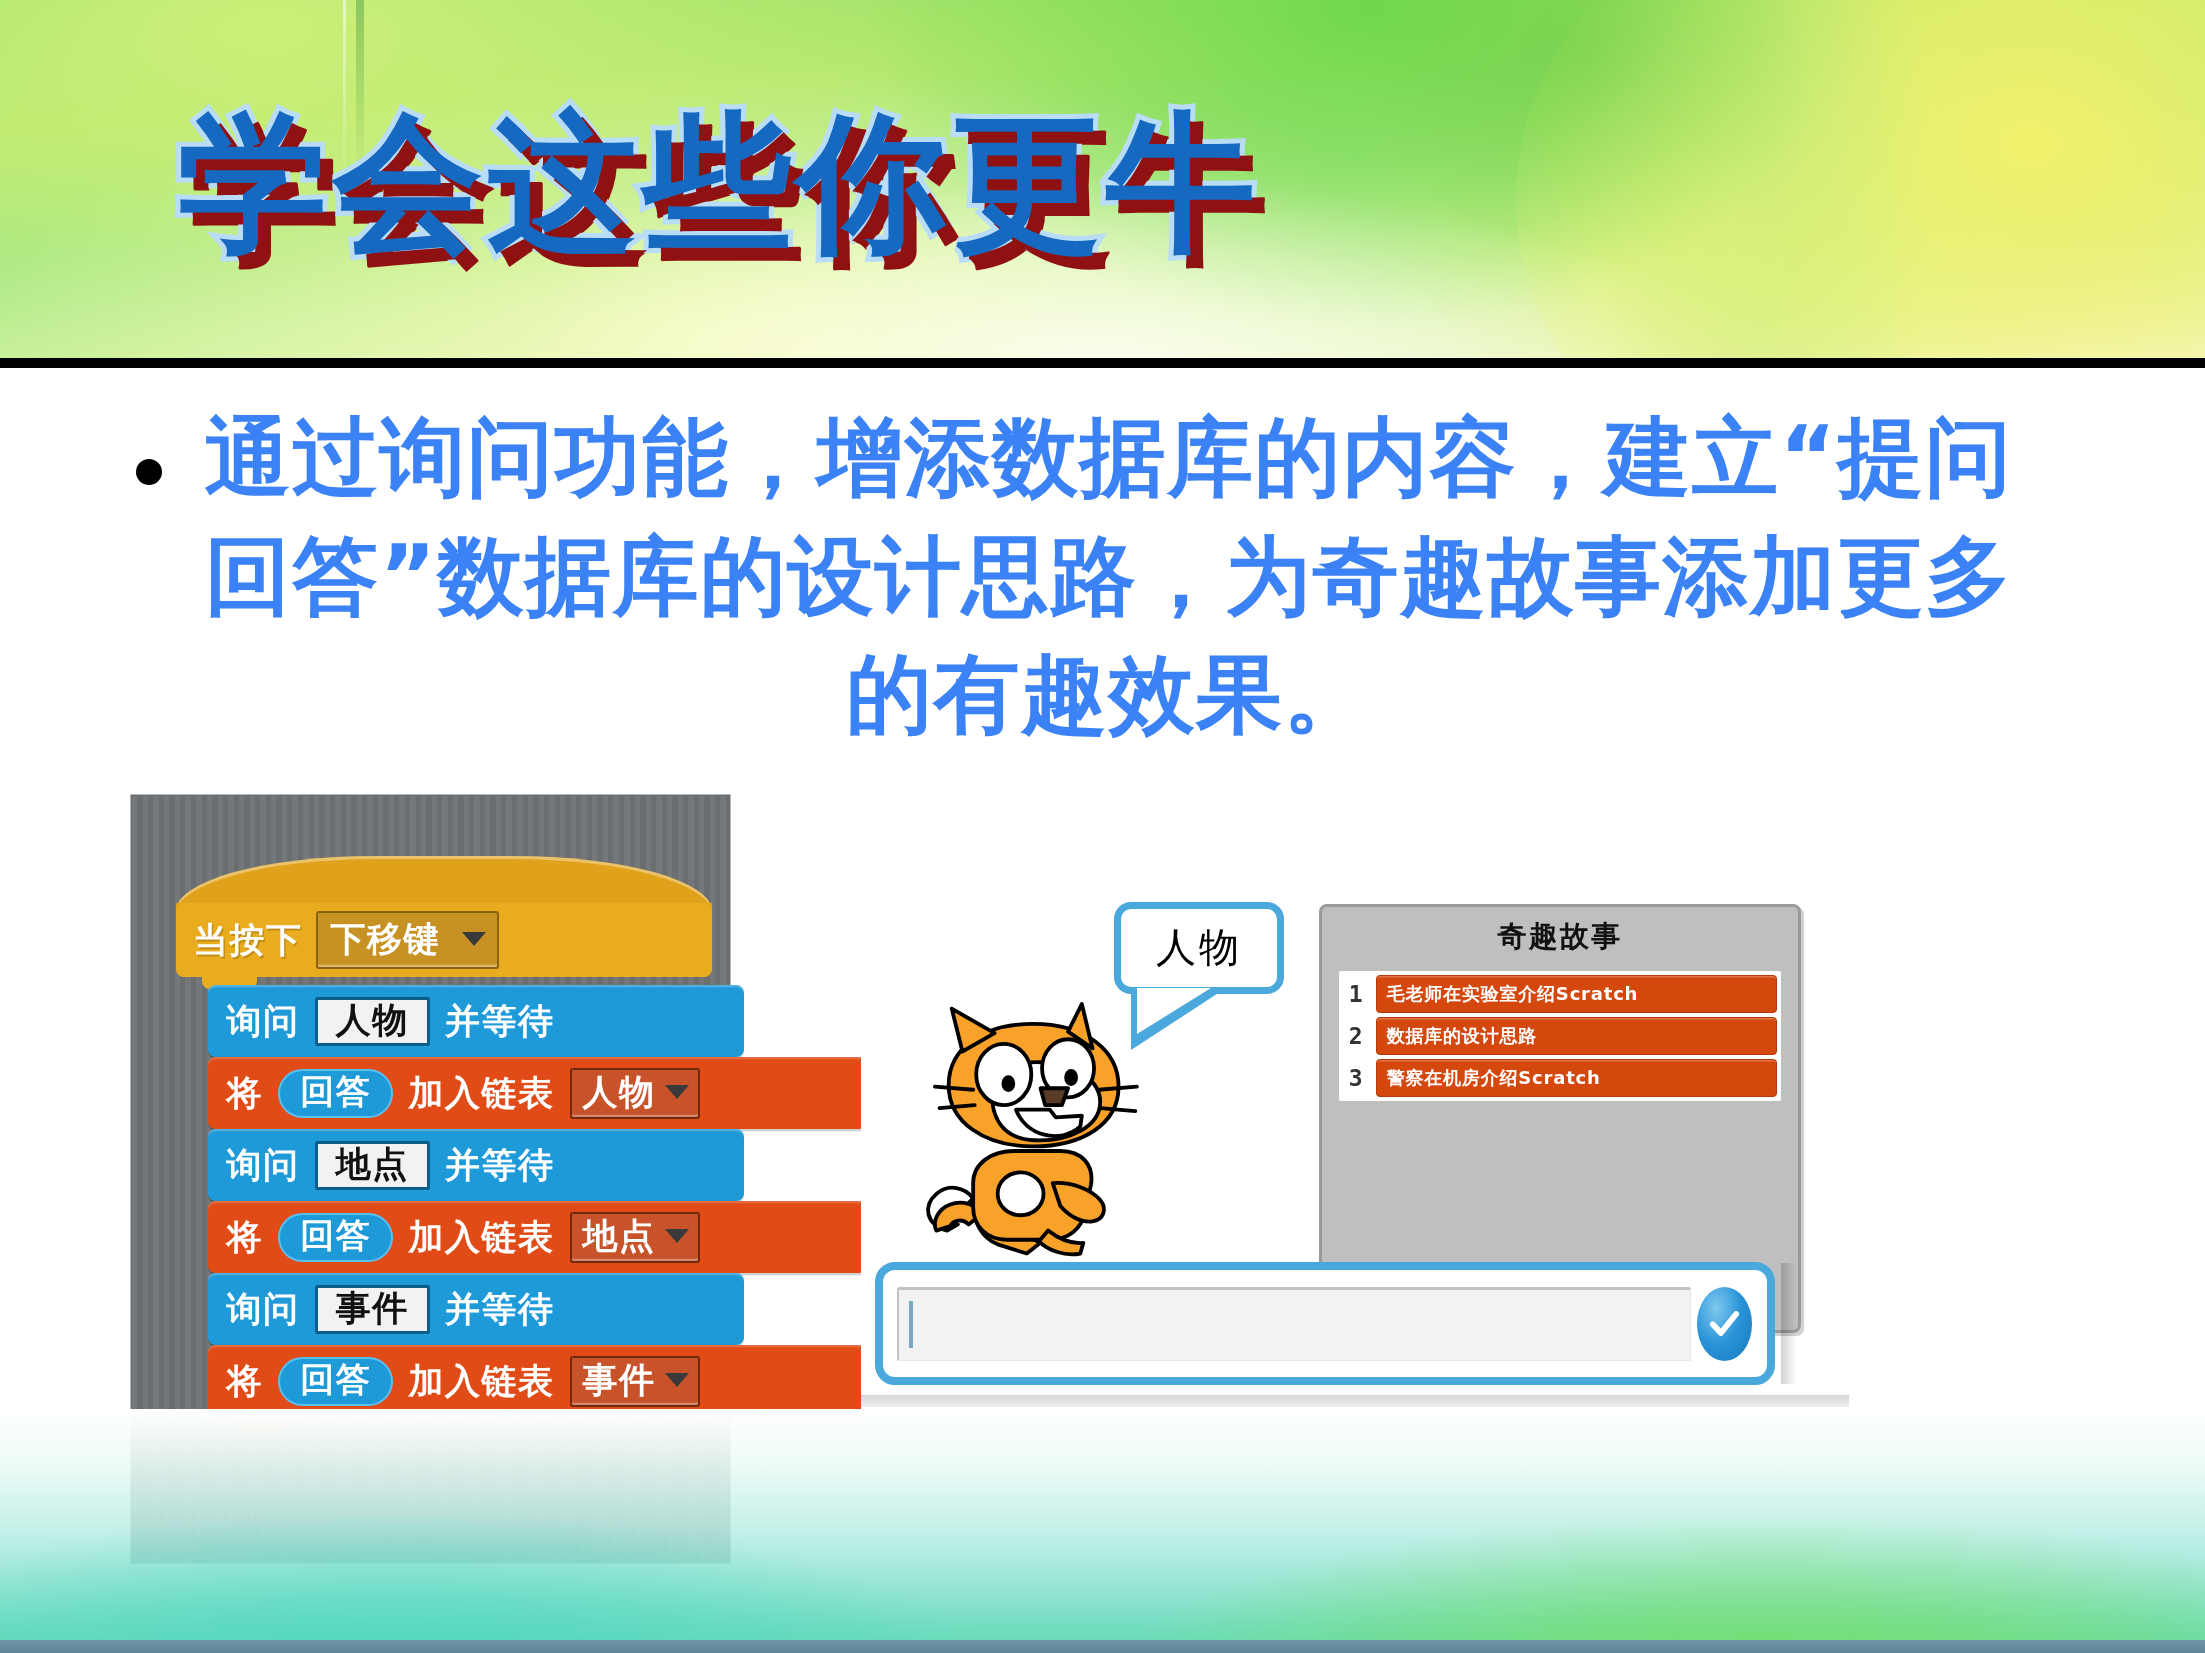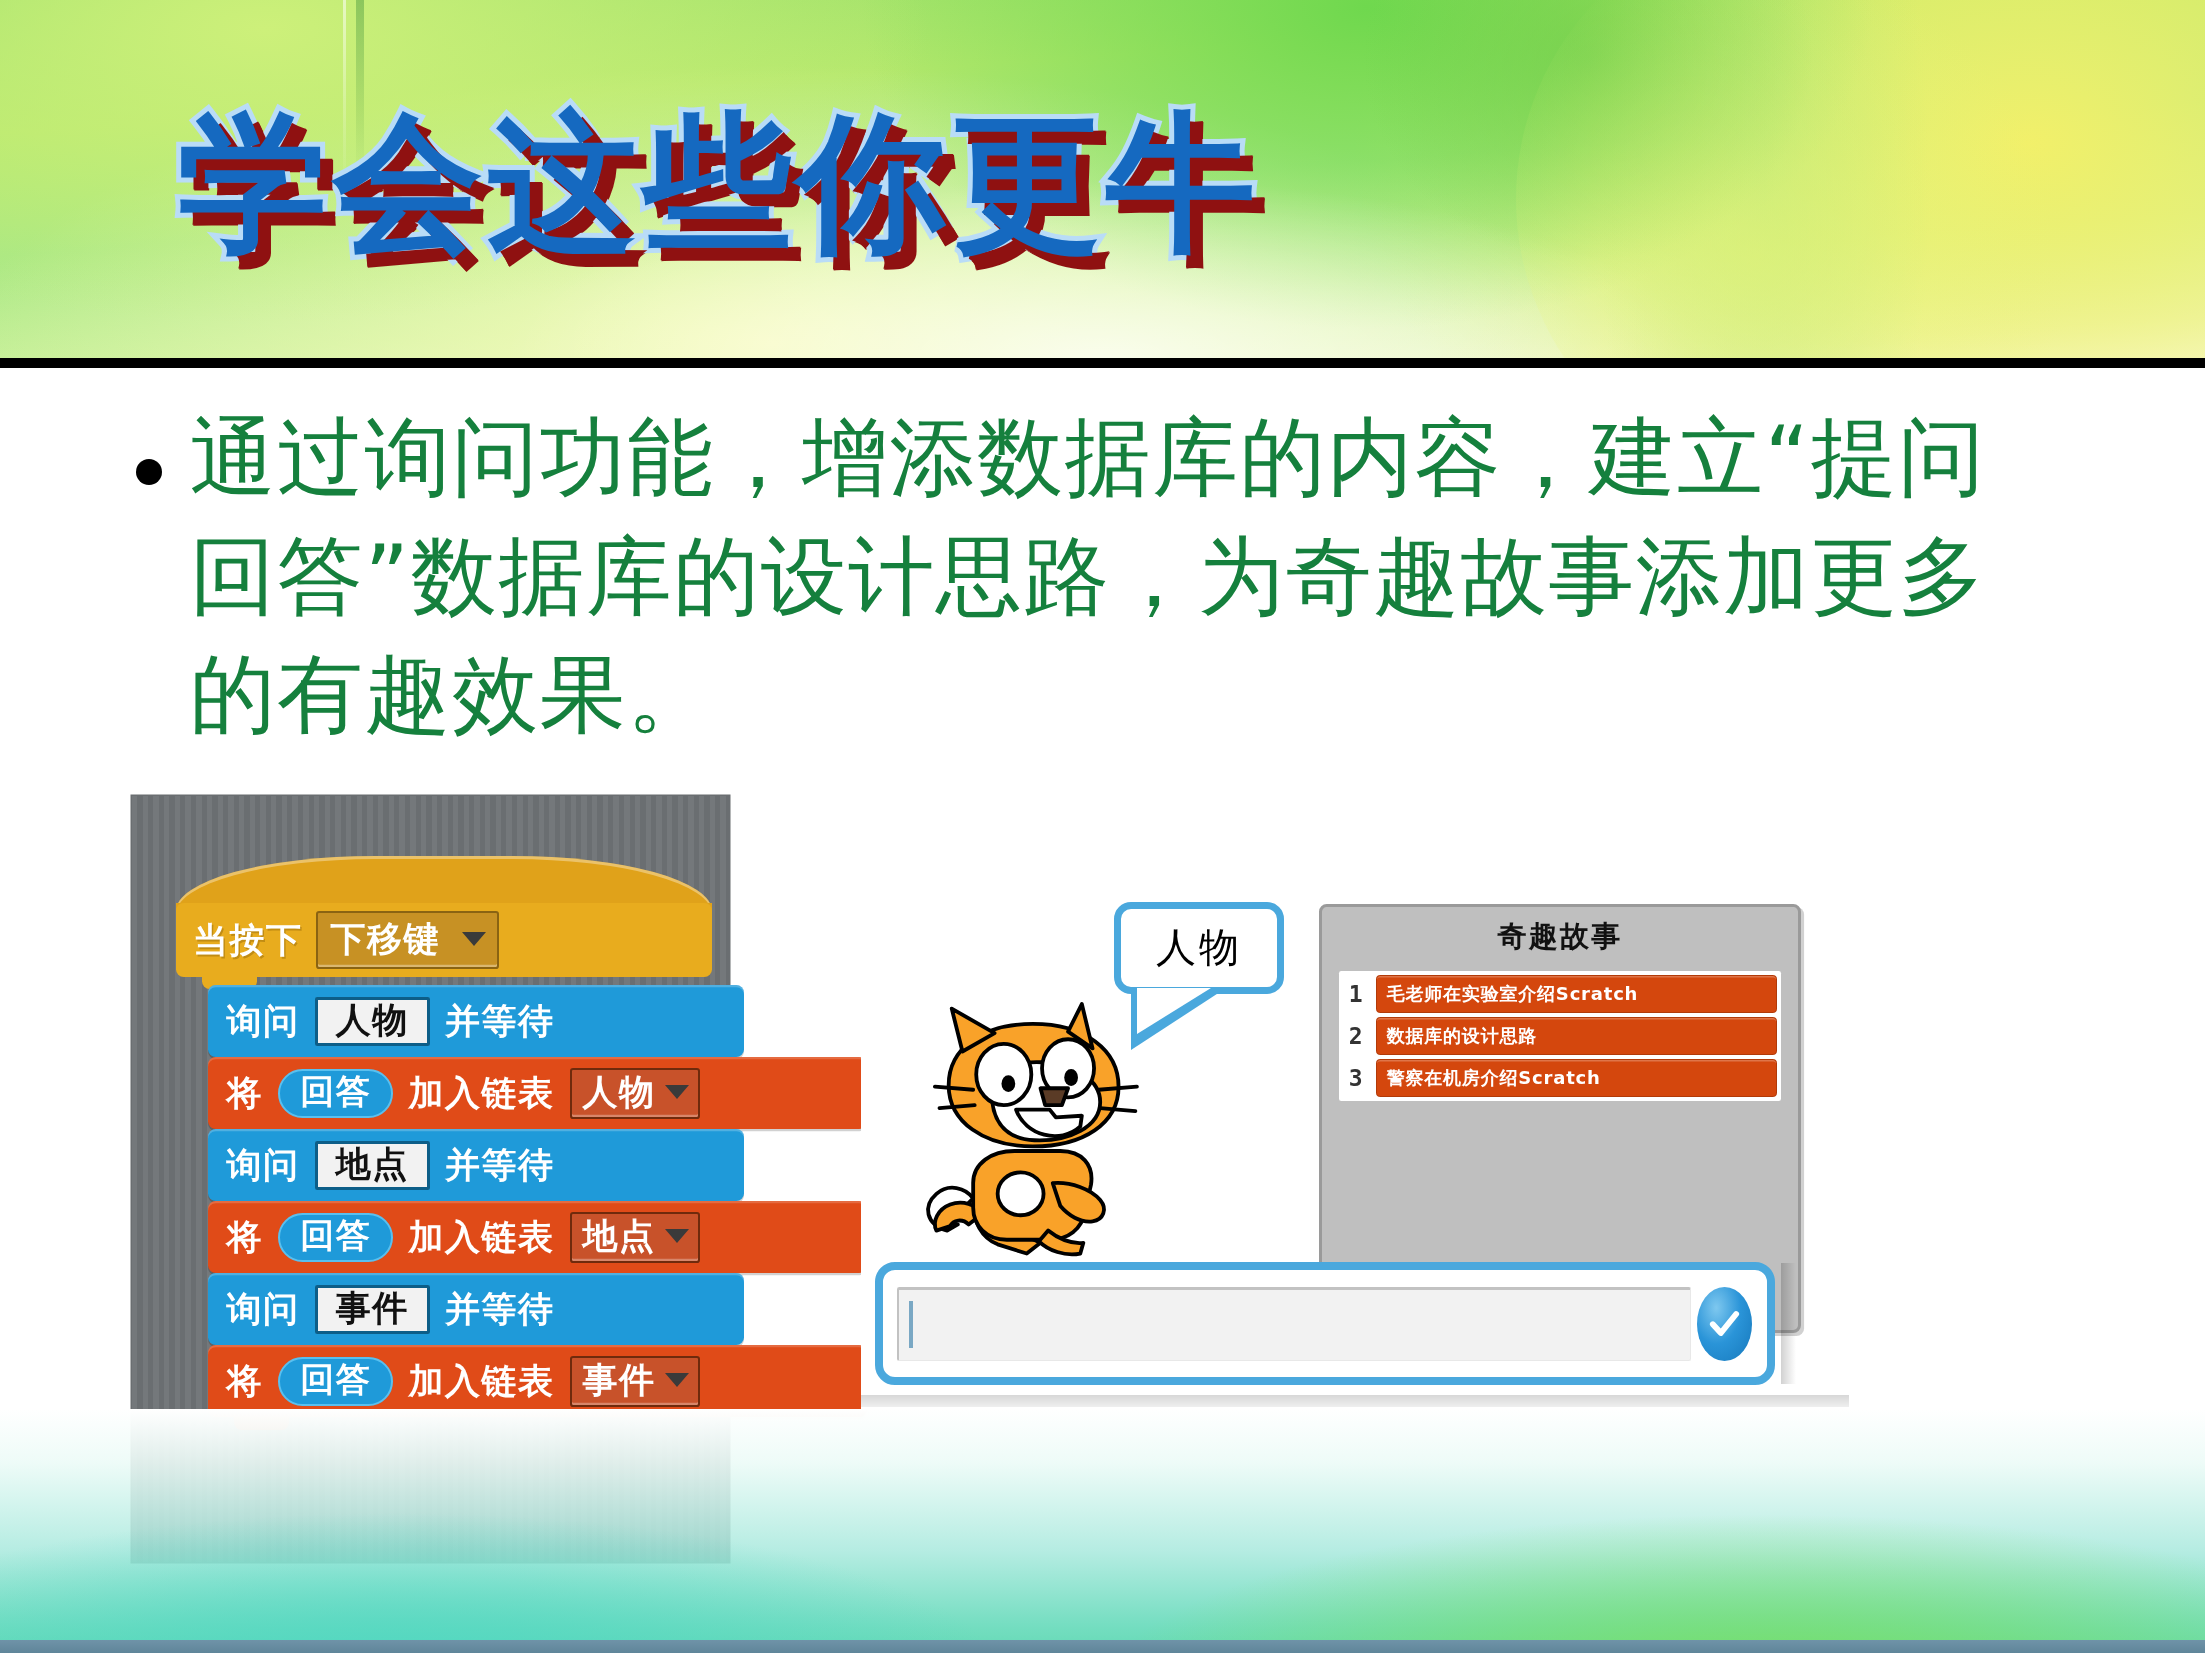--- a/index.html
+++ b/index.html
@@ -51,22 +51,22 @@
     font-size:150px;line-height:1.02;font-weight:700;letter-spacing:4.6px;
     color:#8f1111;white-space:nowrap;
     transform:translate(13px,13px);
   }
 
   
   .body-wrap{position:absolute;left:136px;top:398px;width:1960px;display:flex;gap:27.6px;}
   .bullet-dot{flex:0 0 auto;width:26px;height:26px;border-radius:50%;background:#000;margin-top:61px;}
   .body-text{
     font-family:"DejaVu Sans","Liberation Sans",sans-serif;
-    font-size:86px;line-height:1.38;font-weight:400;color:#15803d;
-    letter-spacing:1.5px;text-indent:0;max-width:1838px;
+    font-size:86px;line-height:1.38;font-weight:700;color:#3b82f6;
+    letter-spacing:1.5px;text-indent:0;max-width:1838px;text-align:center;
   }
 
   
   .script-panel{
     position:absolute;left:132px;top:796px;width:597px;height:766px;
     background:
       repeating-linear-gradient(90deg,#74787b 0px,#74787b 5.4px,#6a6e71 5.4px,#6a6e71 10.7px);
     box-shadow:0 0 0 1.5px #6a6e71;
   }
   .stack{position:absolute;left:44px;top:60px;}

